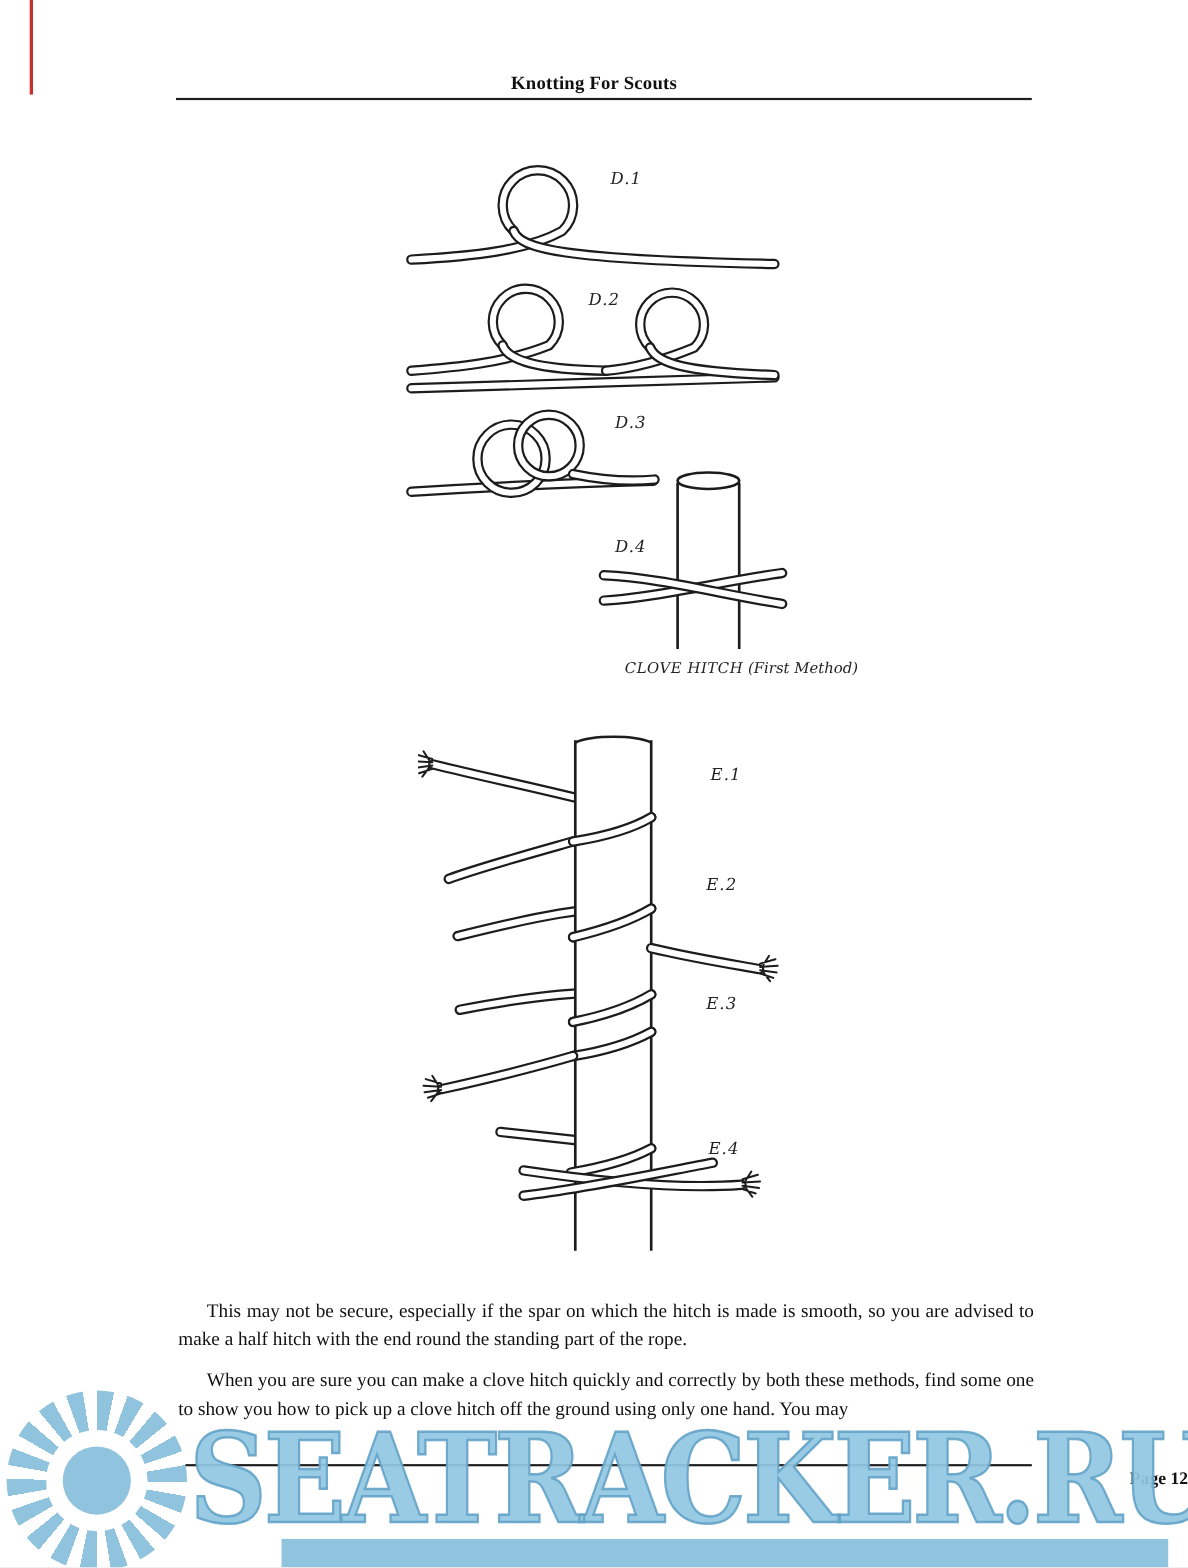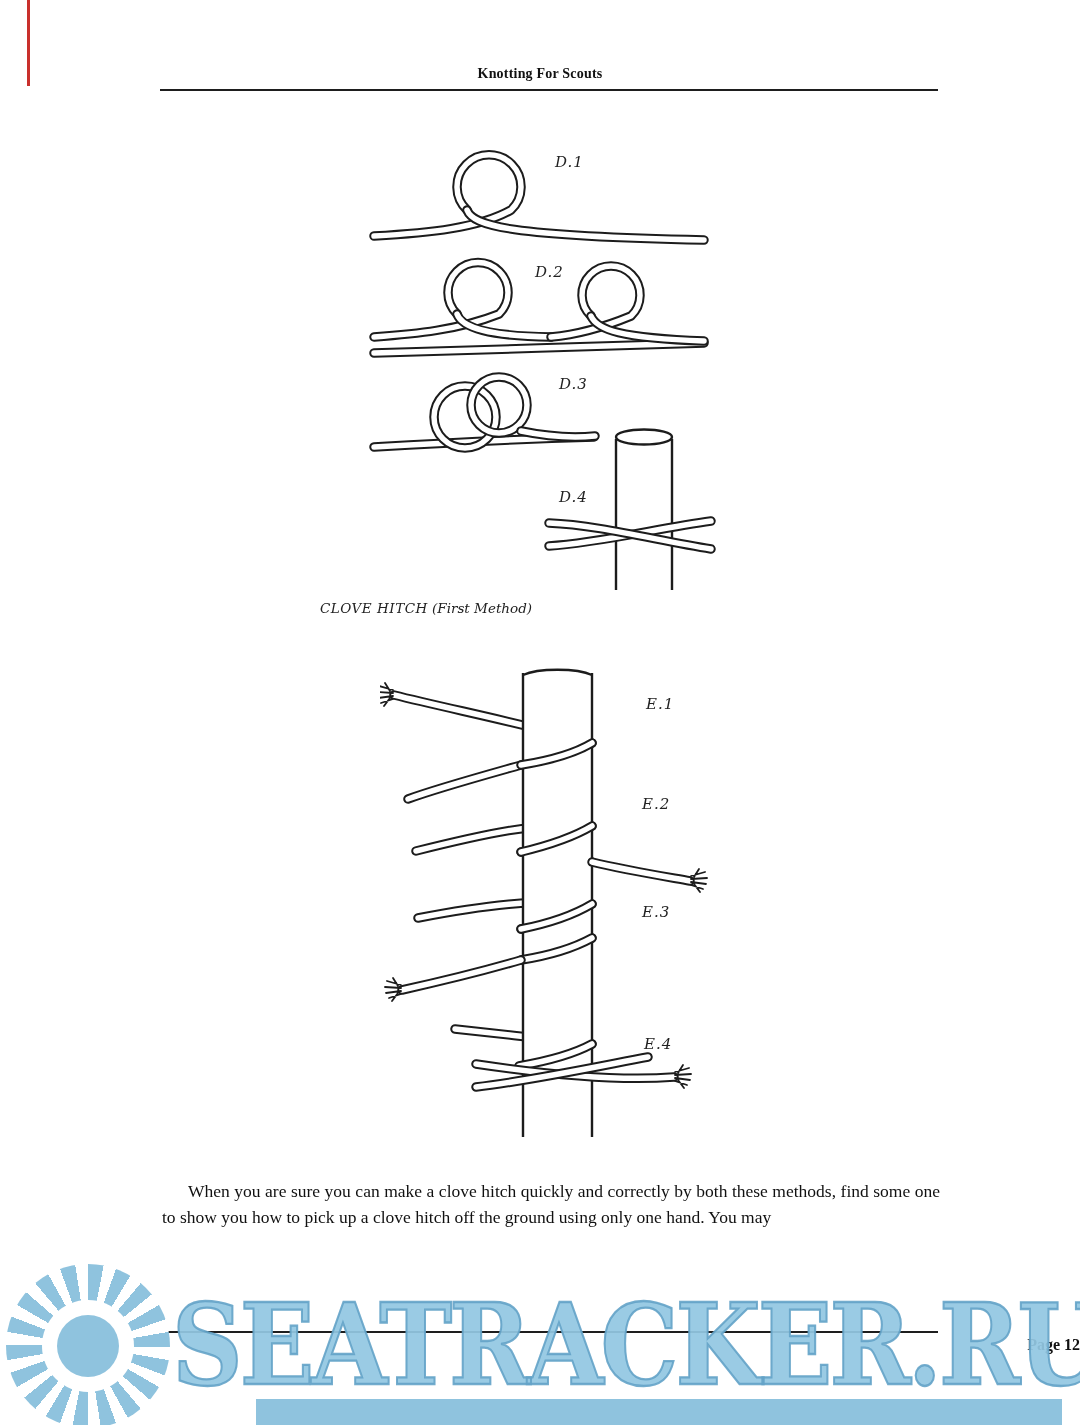--- a/index.html
+++ b/index.html
@@ -4,32 +4,32 @@
 <style>
   html,body{margin:0;padding:0;background:#e8e8e8;}
   .page{
     position:relative;width:1080px;height:1425px;margin:0 auto;
     background:#ffffff;overflow:hidden;
     font-family:"Liberation Serif",serif;color:#111;
   }
   
   .header-title{
     position:absolute;top:66px;left:0;width:1080px;text-align:center;
-    font-size:14px;font-weight:bold;letter-spacing:.2px;
+    font-size:17px;font-weight:bold;letter-spacing:.2px;
   }
   .rule{position:absolute;left:160px;width:778px;border-top:2px solid #1e1e1e;height:0;}
   .rule.header{top:89px;}
   .rule.footer{top:1331px;}
   .red-mark{position:absolute;left:27px;top:0;width:3px;height:86px;background:#c9302c;}
 
   
   .fig1{position:absolute;left:359px;top:140px;width:360px;height:455px;}
   .fig2{position:absolute;left:380px;top:665px;width:330px;height:475px;text-align:center;}
   .caption{
-    position:absolute;left:320px;width:460px;text-align:left;
+    position:absolute;left:320px;width:460px;text-align:right;
     font-family:"DejaVu Serif",serif;font-style:italic;font-size:13.5px;color:#222;
   }
   .caption.c1{top:600px;}
   .caption.c2{top:1145px;}
   .caption .cap-main{letter-spacing:.5px;}
 
   svg .ro{fill:none;stroke:#1c1c1c;stroke-width:9.5;stroke-linecap:round;stroke-linejoin:round;}
   svg .rc{fill:none;stroke:#ffffff;stroke-width:5.5;stroke-linecap:round;stroke-linejoin:round;}
   svg .thin{fill:none;stroke:#1c1c1c;stroke-width:2.4;}
   svg .polefill{fill:#ffffff;stroke:none;}
@@ -221,20 +221,21 @@
 
       <text x="266" y="44" class="figlabel">E.1</text>
       <text x="262" y="144" class="figlabel">E.2</text>
       <text x="262" y="252" class="figlabel">E.3</text>
       <text x="264" y="384" class="figlabel">E.4</text>
     </svg>
   </div>
 
 
   <div class="bodytext">
+    <p>This may not be secure, especially if the spar on which the hitch is made is smooth, so you are advised to make a half hitch with the end round the standing part of the rope.</p>
     <p>When you are sure you can make a clove hitch quickly and correctly by both these methods, find some one to show you how to pick up a clove hitch off the ground using only one hand. You may</p>
   </div>
 
   <div class="rule footer"></div>
   <div class="footer-label">Page 12</div>
 
   <div class="wm-bar"></div>
   <div class="sun"></div>
   <div class="watermark-text">SEATRACKER.RU</div>
 

